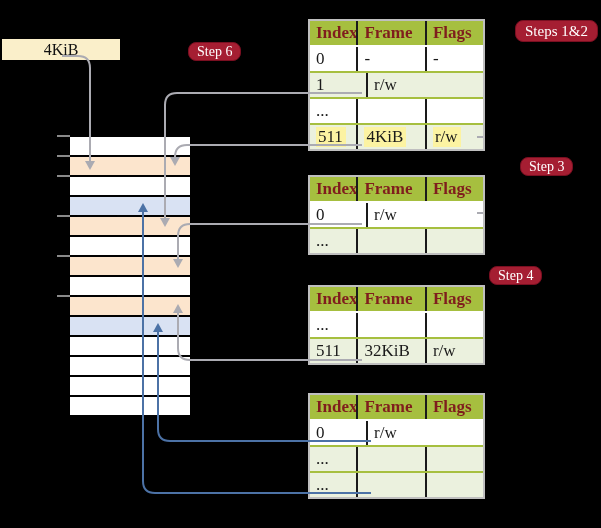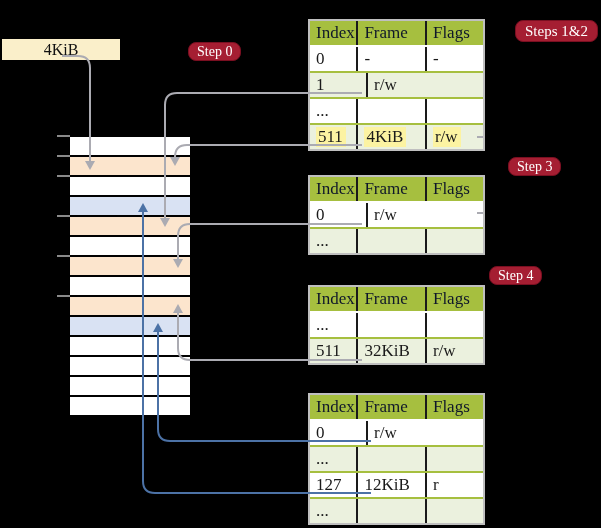--- a/index.html
+++ b/index.html
@@ -31,21 +31,21 @@
     font-size:16px;line-height:21px;text-align:center;
   }
   
   .badge{
     position:absolute;background:var(--badge_red);color:#fff;
     border:1px solid var(--badge_border);border-radius:8px;
     font-size:14px;line-height:15px;padding:1px 8px;white-space:nowrap;
   }
   #badge-step0{left:188px;top:42px;}
   #badge-steps12{left:515px;top:20px;font-size:15px;line-height:16px;padding:2px 9px;}
-  #badge-step3{left:508px;top:157px;padding-left:8px;}
+  #badge-step3{left:520px;top:157px;padding-left:8px;}
   #badge-step4{left:489px;top:266px;}
   
   .memcol{
     position:absolute;left:70px;top:137px;width:120px;
     display:flex;flex-direction:column;gap:2px;
   }
   .memrow{height:18px;}
   .m-empty{background:#ffffff;}
   .m-page-table{background:var(--memory_page_table_orange);}
   .m-data{background:var(--memory_data_blue);}
@@ -57,37 +57,37 @@
   }
   #table-0{top:19px;} #table-1{top:175px;} #table-2{top:285px;} #table-3{top:393px;}
   .trow{display:flex;height:24px;}
   .trow.thead{background:var(--table_header_green);border-bottom:2px solid #ffffff;}
   .trow.sep{border-top:2px solid var(--table_header_green);}
   .trow.shaded{background:var(--table_row_green);}
   .tc{box-sizing:border-box;padding:2px 0 0 6px;font-size:17px;line-height:20px;color:#1a1a1a;overflow:hidden;white-space:nowrap;}
   .tc0{width:56px;}
   .tc1{width:83px;border-left:2px solid var(--grid_black);}
   .tc2{width:70px;border-left:2px solid var(--grid_black);}
-  .hc{color:#0f172a;font-weight:normal;}
+  .hc{color:#7f1d1d;font-weight:bold;}
   .hl{background:var(--highlight_yellow);padding:0 3px 1px 2px;}
   
   .connectors{position:absolute;left:0;top:0;width:601px;height:528px;pointer-events:none;z-index:10;}
   .ln-grey{stroke:var(--arrow_grey);stroke-width:2;fill:none;}
   .ln-blue{stroke:var(--arrow_blue);stroke-width:2;fill:none;}
   .ar-grey{fill:var(--arrow_grey);stroke:none;}
   .ar-blue{fill:var(--arrow_blue);stroke:none;}
 </style>
 </head>
 <body>
 
 <div id="canvas">
 
   <div class="rootbox">4KiB</div>
 
-  <div class="badge" id="badge-step0">Step 0</div>
+  <div class="badge" id="badge-step0">Step 6</div>
   <div class="badge" id="badge-steps12">Steps 1&amp;2</div>
   <div class="badge" id="badge-step3">Step 3</div>
   <div class="badge" id="badge-step4">Step 4</div>
 
   <div class="tick" style="top:135px"></div>
   <div class="tick" style="top:155px"></div>
   <div class="tick" style="top:175px"></div>
   <div class="tick" style="top:215px"></div>
   <div class="tick" style="top:255px"></div>
   <div class="tick" style="top:295px"></div>
@@ -176,25 +176,20 @@
       </div>
       <div class="trow">
         <div class="tc tc0">0</div>
         <div class="tc tc2">r/w</div>
       </div>
       <div class="trow sep shaded">
         <div class="tc tc0">...</div>
         <div class="tc tc1"></div>
         <div class="tc tc2"></div>
       </div>
-      <div class="trow sep">
-        <div class="tc tc0">127</div>
-        <div class="tc tc1">12KiB</div>
-        <div class="tc tc2">r</div>
-      </div>
       <div class="trow sep shaded">
         <div class="tc tc0">...</div>
         <div class="tc tc1"></div>
         <div class="tc tc2"></div>
       </div>
     </div>
 
   <svg class="connectors" viewBox="0 0 601 528">
 
     <path class="ln-grey" d="M62,56 L78,56 Q90,56 90,68 L90,161"></path>

